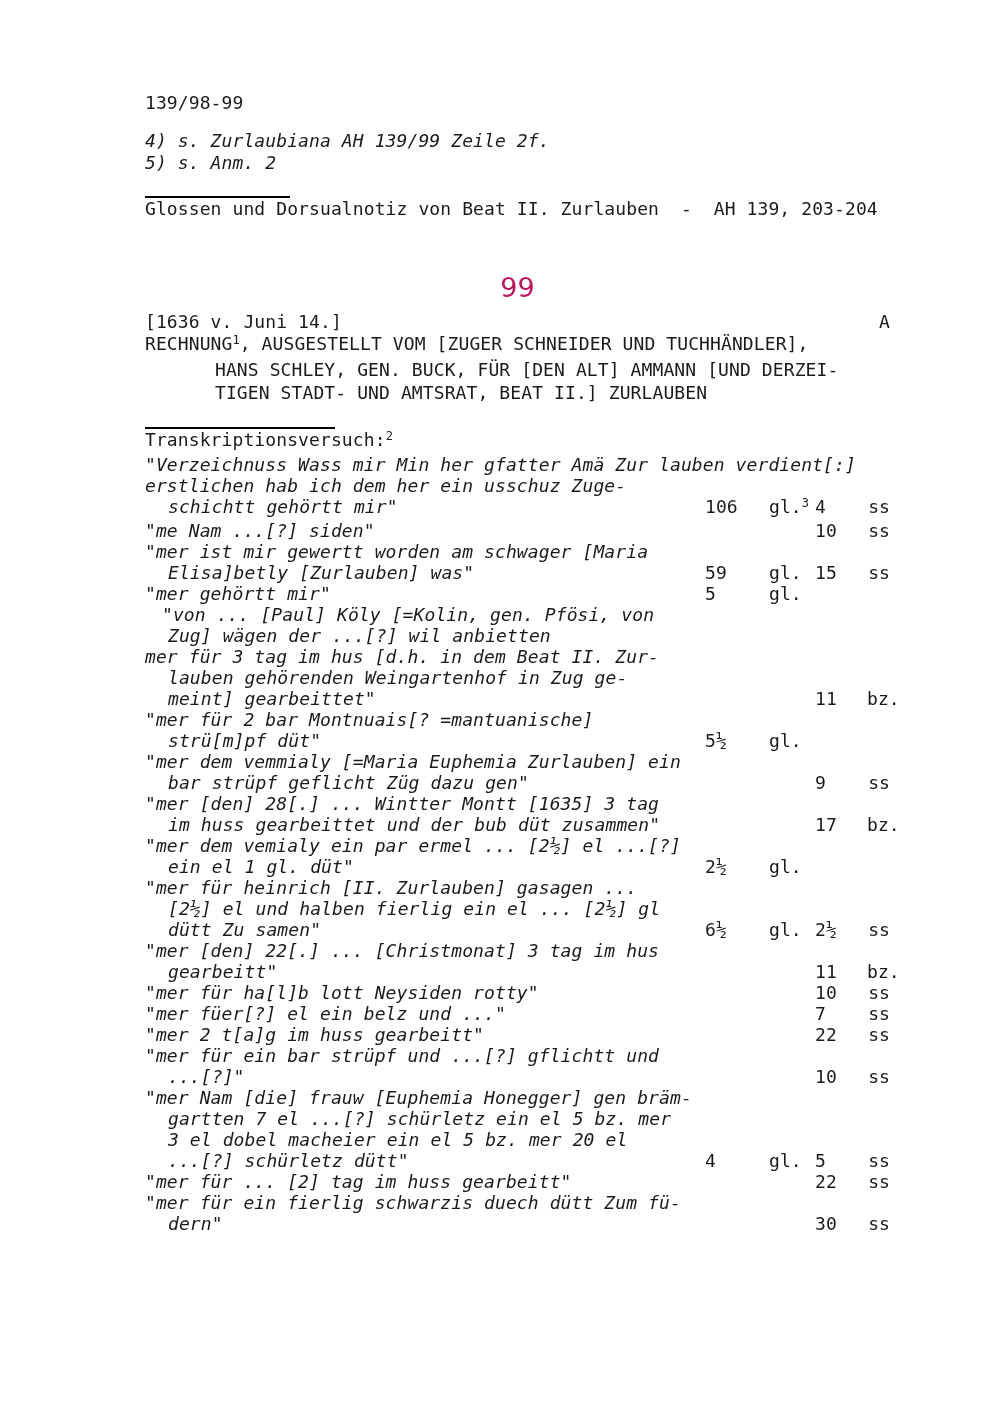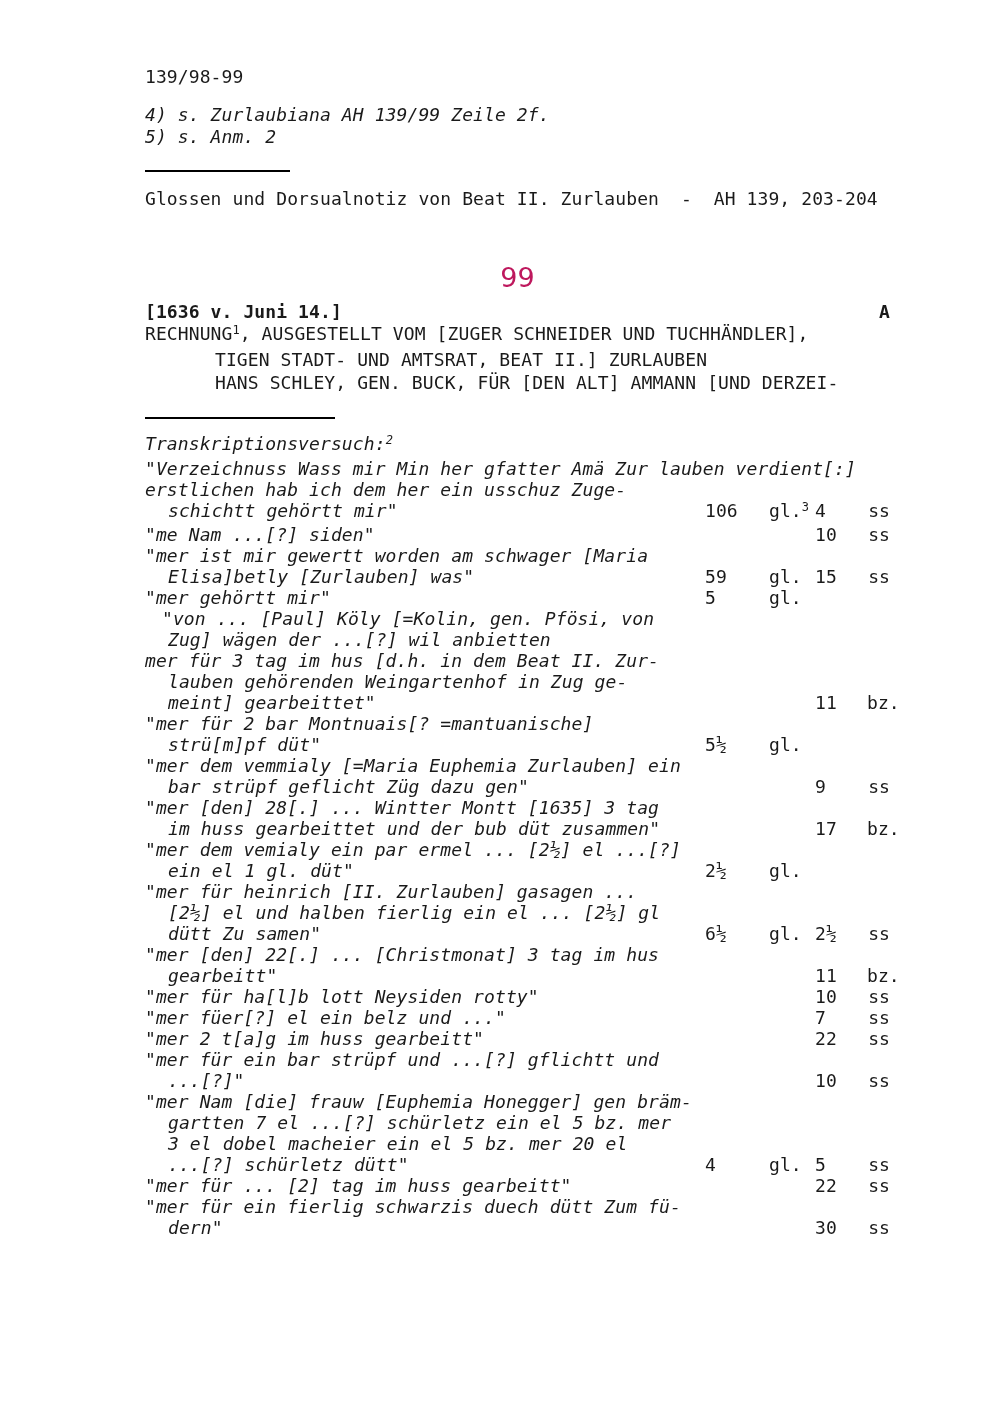--- a/index.html
+++ b/index.html
@@ -10,60 +10,59 @@
   body {
     width: 1000px;
     height: 1415px;
     overflow: hidden;
     color: #1a1a1a;
   }
   .page {
     position: relative;
     width: 745px;
     margin-left: 145px;
-    padding-top: 66px;
+    padding-top: 92px;
   }
   .mono {
     font-family: "DejaVu Sans Mono", "Liberation Mono", monospace;
     font-size: 18px;
     letter-spacing: 0.1px;
     line-height: 21px;
     white-space: pre;
   }
   .footnotes {
     margin-top: 17px;
     font-style: italic;
     line-height: 22px;
   }
   .rule {
     height: 0;
     border-top: 2px solid #000;
   }
   .rule1 { width: 145px; margin-top: 22px; }
   .rule2 { width: 190px; margin-top: 23px; }
-  .gloss { margin-top: 16px; }
+  .gloss { margin-top: 0; }
   .docnum {
     font-family: "DejaVu Sans", "Liberation Sans", sans-serif;
     font-size: 27px;
     line-height: 31px;
     text-align: center;
     margin-top: 53px;
     color: #be185d;
   }
   .daterow {
     display: flex;
     justify-content: space-between;
     margin-top: 8px;
-    font-weight: bold;
   }
   .heading {
     line-height: 23px;
   }
   .heading .hind { padding-left: 70px; }
-  .transhead { margin-top: 14px; font-style: italic; }
+  .transhead { margin-top: 0; }
   .trans { margin-top: 1px; }
   .row { display: flex; min-height: 21px; }
   .txt { flex: 1 1 auto; font-style: italic; }
   .ind1 { padding-left: 23px; }
   .ind2 { padding-left: 17px; }
   .amts {
     flex: 0 0 185px;
     display: grid;
     grid-template-columns: 50px 60px 35px 40px;
     font-style: normal;
@@ -92,21 +91,21 @@
 
   <div class="mono gloss">Glossen und Dorsualnotiz von Beat II. Zurlauben  -  AH 139, 203-204</div>
 
   <div class="docnum">99</div>
 
   <div class="mono daterow">
     <span>[1636 v. Juni 14.]</span>
     <span>A</span>
   </div>
 
-  <div class="mono heading"><div><span>RECHNUNG</span><span class="sp">1</span><span>, AUSGESTELLT VOM [ZUGER SCHNEIDER UND TUCHHÄNDLER],</span></div><div class="hind"><span>TIGEN STADT- UND AMTSRAT, BEAT II.] ZURLAUBEN</span></div><div class="hind"><span>HANS SCHLEY, GEN. BUCK, FÜR [DEN ALT] AMMANN [UND DERZEI-</span></div></div>
+  <div class="mono heading"><div><span>RECHNUNG</span><span class="sp">1</span><span>, AUSGESTELLT VOM [ZUGER SCHNEIDER UND TUCHHÄNDLER],</span></div><div class="hind"><span>HANS SCHLEY, GEN. BUCK, FÜR [DEN ALT] AMMANN [UND DERZEI-</span></div><div class="hind"><span>TIGEN STADT- UND AMTSRAT, BEAT II.] ZURLAUBEN</span></div></div>
 
   <div class="rule rule2"></div>
 
   <div class="mono transhead"><span>Transkriptionsversuch:</span><span class="sp">2</span></div>
 
   <div class="mono trans"><div class="row"><div class="txt"><span>"Verzeichnuss Wass mir Min her gfatter Amä Zur lauben verdient[:]</span></div></div><div class="row"><div class="txt"><span>erstlichen hab ich dem her ein usschuz Zuge-</span></div></div><div class="row"><div class="txt ind1"><span>schichtt gehörtt mir"</span></div><div class="amts"><div class="c1"><span>106</span></div><div class="c2"><span>gl.</span><span class="sp">3</span></div><div class="c3"><span>4</span></div><div class="c4"><span>ss</span></div></div></div><div class="row"><div class="txt"><span>"me Nam ...[?] siden"</span></div><div class="amts"><div class="c1"><span></span></div><div class="c2"><span></span></div><div class="c3"><span>10</span></div><div class="c4"><span>ss</span></div></div></div><div class="row"><div class="txt"><span>"mer ist mir gewertt worden am schwager [</span><span class="b">Maria</span></div></div><div class="row"><div class="txt ind1"><span class="b">Elisa]betly [</span><span>Zurlauben] was"</span></div><div class="amts"><div class="c1"><span>59</span></div><div class="c2"><span>gl.</span></div><div class="c3"><span>15</span></div><div class="c4"><span>ss</span></div></div></div><div class="row"><div class="txt"><span>"mer gehörtt mir"</span></div><div class="amts"><div class="c1"><span>5</span></div><div class="c2"><span>gl.</span></div><div class="c3"><span></span></div><div class="c4"><span></span></div></div></div><div class="row"><div class="txt ind2"><span>"von ... [Paul] Köly [=</span><span class="b">Kolin,</span><span> gen. Pfösi, von</span></div></div><div class="row"><div class="txt ind1"><span>Zug] wägen der ...[?] wil anbietten</span></div></div><div class="row"><div class="txt"><span>mer für 3 tag im hus [d.h. in dem Beat II. Zur-</span></div></div><div class="row"><div class="txt ind1"><span>lauben gehörenden Weingartenhof in Zug ge-</span></div></div><div class="row"><div class="txt ind1"><span>meint] gearbeittet"</span></div><div class="amts"><div class="c1"><span></span></div><div class="c2"><span></span></div><div class="c3"><span>11</span></div><div class="c4"><span>bz.</span></div></div></div><div class="row"><div class="txt"><span>"mer für 2 bar Montnuais[? =mantuanische]</span></div></div><div class="row"><div class="txt ind1"><span>strü[m]pf düt"</span></div><div class="amts"><div class="c1"><span>5½</span></div><div class="c2"><span>gl.</span></div><div class="c3"><span></span></div><div class="c4"><span></span></div></div></div><div class="row"><div class="txt"><span>"mer dem vemmialy [=</span><span class="b">Maria Euphemia</span><span> Zurlauben] ein</span></div></div><div class="row"><div class="txt ind1"><span>bar strüpf geflicht Züg dazu gen"</span></div><div class="amts"><div class="c1"><span></span></div><div class="c2"><span></span></div><div class="c3"><span>9</span></div><div class="c4"><span>ss</span></div></div></div><div class="row"><div class="txt"><span>"mer [den] 28[.] ... Wintter Montt [1635] 3 tag</span></div></div><div class="row"><div class="txt ind1"><span>im huss gearbeittet und der bub düt zusammen"</span></div><div class="amts"><div class="c1"><span></span></div><div class="c2"><span></span></div><div class="c3"><span>17</span></div><div class="c4"><span>bz.</span></div></div></div><div class="row"><div class="txt"><span>"mer dem vemialy ein par ermel ... [2½] el ...[?]</span></div></div><div class="row"><div class="txt ind1"><span>ein el 1 gl. düt"</span></div><div class="amts"><div class="c1"><span>2½</span></div><div class="c2"><span>gl.</span></div><div class="c3"><span></span></div><div class="c4"><span></span></div></div></div><div class="row"><div class="txt"><span>"mer für </span><span class="b">heinrich [II.</span><span> Zurlauben] gasagen ...</span></div></div><div class="row"><div class="txt ind1"><span>[2½] el und halben fierlig ein el ... [2½] gl</span></div></div><div class="row"><div class="txt ind1"><span>dütt Zu samen"</span></div><div class="amts"><div class="c1"><span>6½</span></div><div class="c2"><span>gl.</span></div><div class="c3"><span>2½</span></div><div class="c4"><span>ss</span></div></div></div><div class="row"><div class="txt"><span>"mer [den] 22[.] ... [Christmonat] 3 tag im hus</span></div></div><div class="row"><div class="txt ind1"><span>gearbeitt"</span></div><div class="amts"><div class="c1"><span></span></div><div class="c2"><span></span></div><div class="c3"><span>11</span></div><div class="c4"><span>bz.</span></div></div></div><div class="row"><div class="txt"><span>"mer für ha[l]b lott Neysiden rotty"</span></div><div class="amts"><div class="c1"><span></span></div><div class="c2"><span></span></div><div class="c3"><span>10</span></div><div class="c4"><span>ss</span></div></div></div><div class="row"><div class="txt"><span>"mer füer[?] el ein belz und ..."</span></div><div class="amts"><div class="c1"><span></span></div><div class="c2"><span></span></div><div class="c3"><span>7</span></div><div class="c4"><span>ss</span></div></div></div><div class="row"><div class="txt"><span>"mer 2 t[a]g im huss gearbeitt"</span></div><div class="amts"><div class="c1"><span></span></div><div class="c2"><span></span></div><div class="c3"><span>22</span></div><div class="c4"><span>ss</span></div></div></div><div class="row"><div class="txt"><span>"mer für ein bar strüpf und ...[?] gflichtt und</span></div></div><div class="row"><div class="txt ind1"><span>...[?]"</span></div><div class="amts"><div class="c1"><span></span></div><div class="c2"><span></span></div><div class="c3"><span>10</span></div><div class="c4"><span>ss</span></div></div></div><div class="row"><div class="txt"><span>"mer Nam [die] frauw [Euphemia </span><span class="b">Honegger</span><span>] gen bräm-</span></div></div><div class="row"><div class="txt ind1"><span>gartten 7 el ...[?] schürletz ein el 5 bz. mer</span></div></div><div class="row"><div class="txt ind1"><span>3 el dobel macheier ein el 5 bz. mer 20 el</span></div></div><div class="row"><div class="txt ind1"><span>...[?] schürletz dütt"</span></div><div class="amts"><div class="c1"><span>4</span></div><div class="c2"><span>gl.</span></div><div class="c3"><span>5</span></div><div class="c4"><span>ss</span></div></div></div><div class="row"><div class="txt"><span>"mer für ... [2] tag im huss gearbeitt"</span></div><div class="amts"><div class="c1"><span></span></div><div class="c2"><span></span></div><div class="c3"><span>22</span></div><div class="c4"><span>ss</span></div></div></div><div class="row"><div class="txt"><span>"mer für ein fierlig schwarzis duech dütt Zum fü-</span></div></div><div class="row"><div class="txt ind1"><span>dern"</span></div><div class="amts"><div class="c1"><span></span></div><div class="c2"><span></span></div><div class="c3"><span>30</span></div><div class="c4"><span>ss</span></div></div></div></div>
 
 </div>
 
 </body></html>

